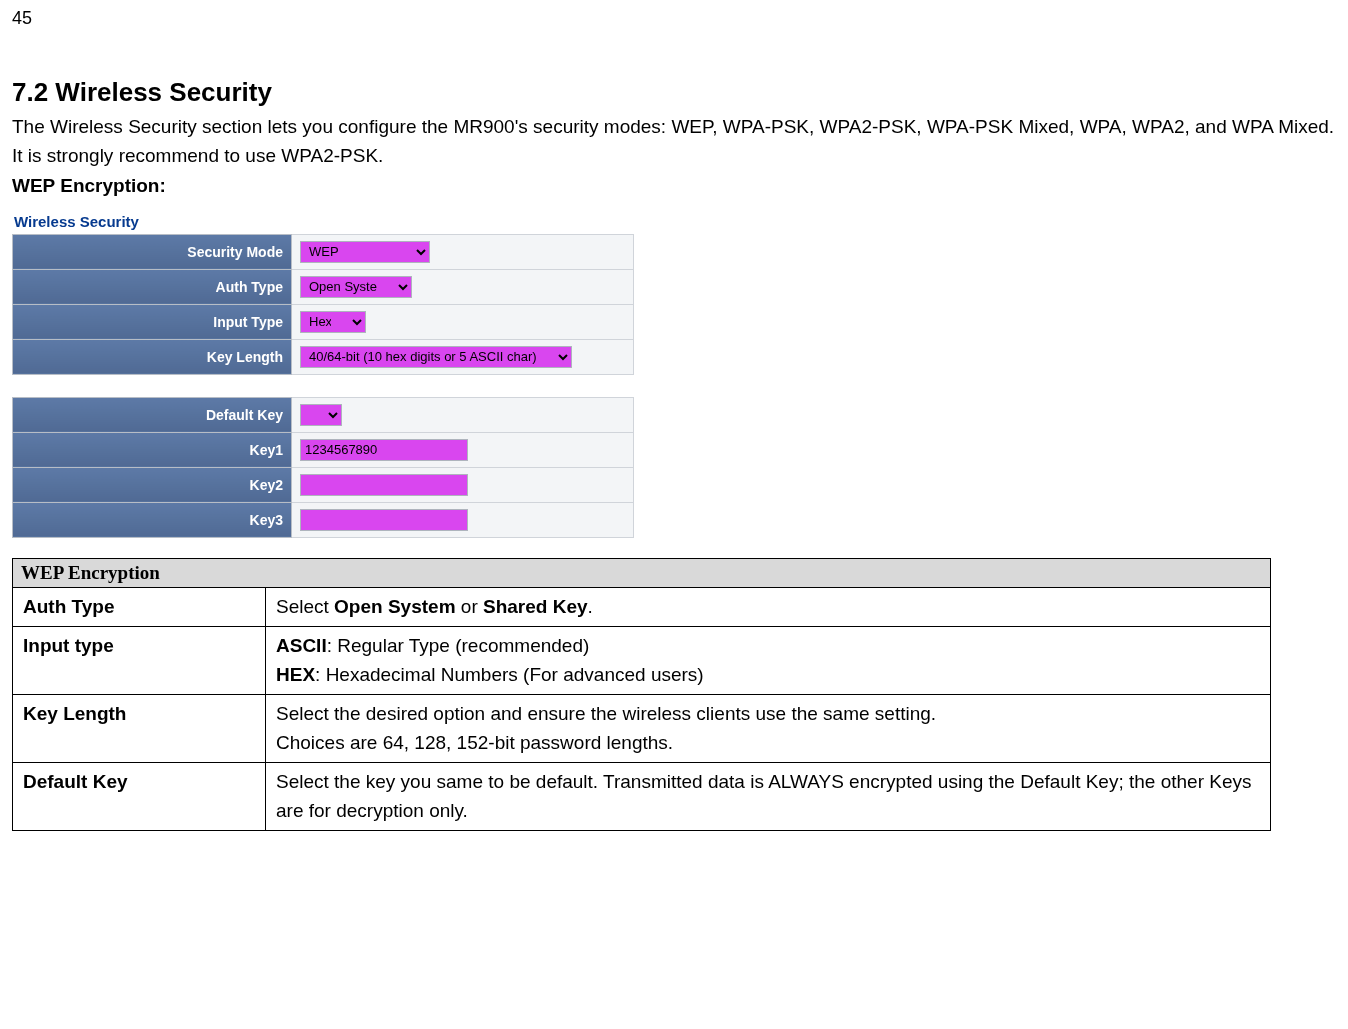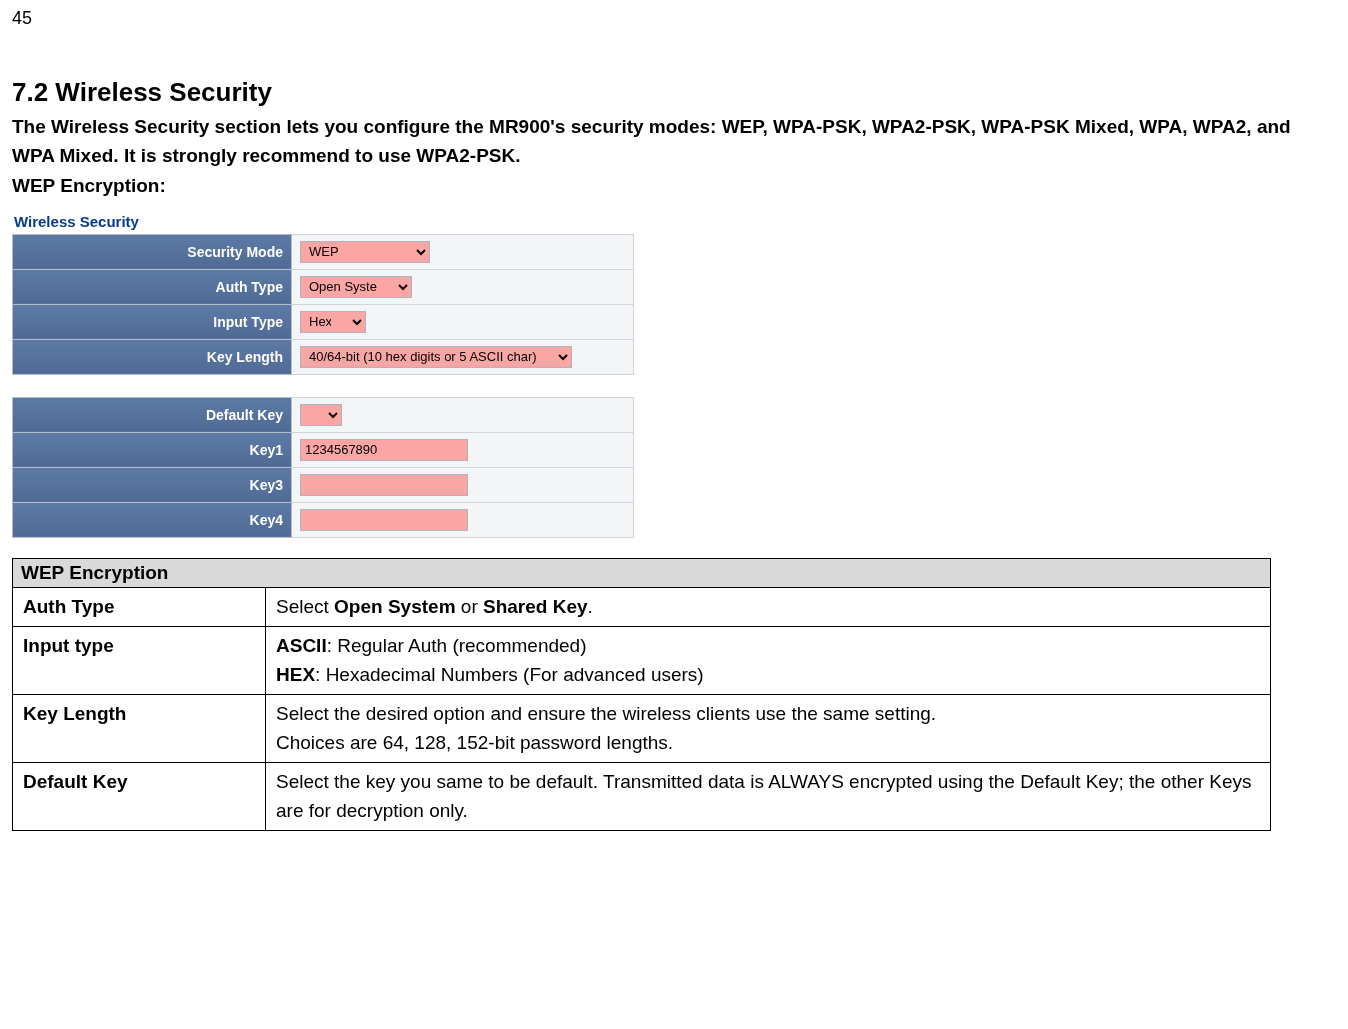--- a/index.html
+++ b/index.html
@@ -17,21 +17,20 @@
   }
   h2.section-title {
     font-size: 26px;
     font-weight: bold;
     margin: 0 0 4px 0;
   }
   p.intro {
     font-size: 19px;
     line-height: 1.55;
     margin: 0 0 4px 0;
-    font-weight: bold;
   }
   p.subhead {
     font-size: 19px;
     font-weight: bold;
     margin: 0 0 14px 0;
   }
 
   
   .ui-shot {
     width: 622px;
@@ -65,21 +64,21 @@
     background: #f3f5f7;
     border: 1px solid #d0d4da;
     padding: 3px 8px;
     height: 26px;
   }
   select.ui-select, input.ui-input {
     font-family: Arial, Helvetica, sans-serif;
     font-size: 13px;
     height: 22px;
     border: 1px solid #aeb4bd;
-    background: #fca5a5;
+    background: #d946ef;
     padding: 1px 4px;
     box-sizing: border-box;
   }
   select.ui-select { padding-right: 18px; }
   .w-sm  { width: 130px; }
   .w-md  { width: 112px; }
   .w-hex { width: 66px; }
   .w-lg  { width: 272px; }
   .w-def { width: 42px; }
   .w-key { width: 168px; }
@@ -90,20 +89,21 @@
     width: 1259px;
     margin-top: 20px;
     font-size: 19px;
   }
   table.desc th.hdr {
     text-align: left;
     background: #d9d9d9;
     border: 1px solid #000;
     padding: 3px 8px;
     font-weight: bold;
+    font-family: Liberation Serif, serif;
   }
   table.desc td {
     border: 1px solid #000;
     padding: 5px 10px;
     vertical-align: top;
     line-height: 1.5;
   }
   table.desc td.label {
     width: 232px;
     font-weight: bold;
@@ -171,25 +171,25 @@
         <select class="ui-select w-def">
           <option>1</option>
         </select>
       </td>
     </tr>
     <tr>
       <th>Key1</th>
       <td><input class="ui-input w-key" value="1234567890" style=""></td>
     </tr>
     <tr>
+      <th>Key2</th>
+      <td><input class="ui-input w-key" value="" style=""></td>
+    </tr>
+    <tr>
       <th>Key3</th>
-      <td><input class="ui-input w-key" value="" style=""></td>
-    </tr>
-    <tr>
-      <th>Key4</th>
       <td><input class="ui-input w-key" value="" style=""></td>
     </tr>
   </tbody>
     </table>
 </div>
 
 <table class="desc">
   <tbody>
       <tr>
     <th class="hdr" colspan="2">WEP Encryption</th>
@@ -198,21 +198,21 @@
   <tr>
     <td class="label">Auth Type</td>
     <td>
       <span>Select </span><span class="b">Open System</span><span> or </span><span class="b">Shared Key</span><span>.</span>
     </td>
   </tr>
 
   <tr>
     <td class="label">Input type</td>
     <td>
-      <span class="b">ASCII</span><span>: Regular Auth (recommended)</span><br>
+      <span class="b">ASCII</span><span>: Regular Type (recommended)</span><br>
       <span class="b">HEX</span><span>: Hexadecimal Numbers (For advanced users)</span>
     </td>
   </tr>
 
   <tr>
     <td class="label">Key Length</td>
     <td>
       <span>Select the desired option and ensure the wireless clients use the same setting.</span><br>
       <span>Choices are 64, 128, 152-bit password lengths.</span>
     </td>

